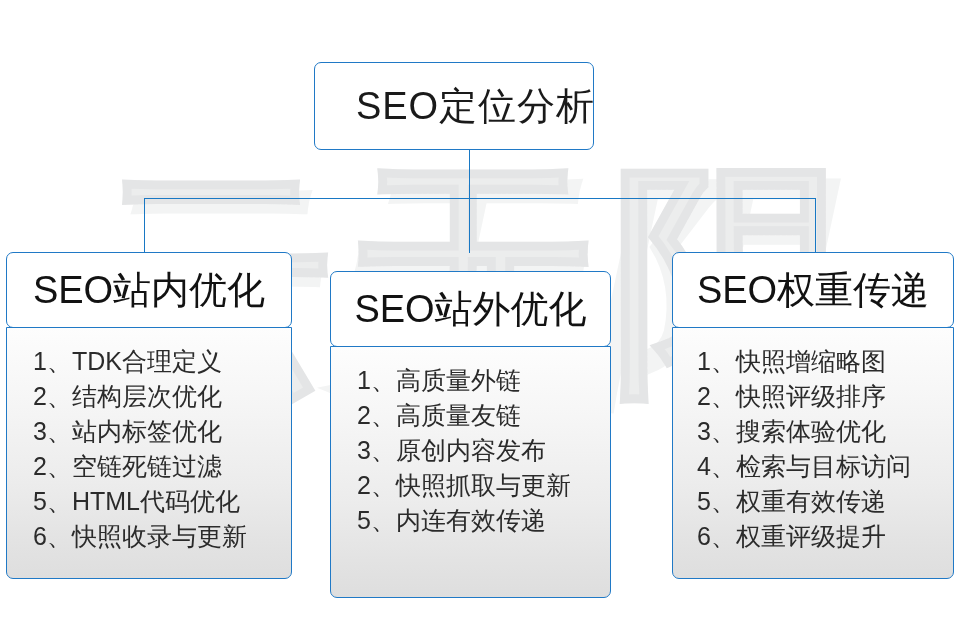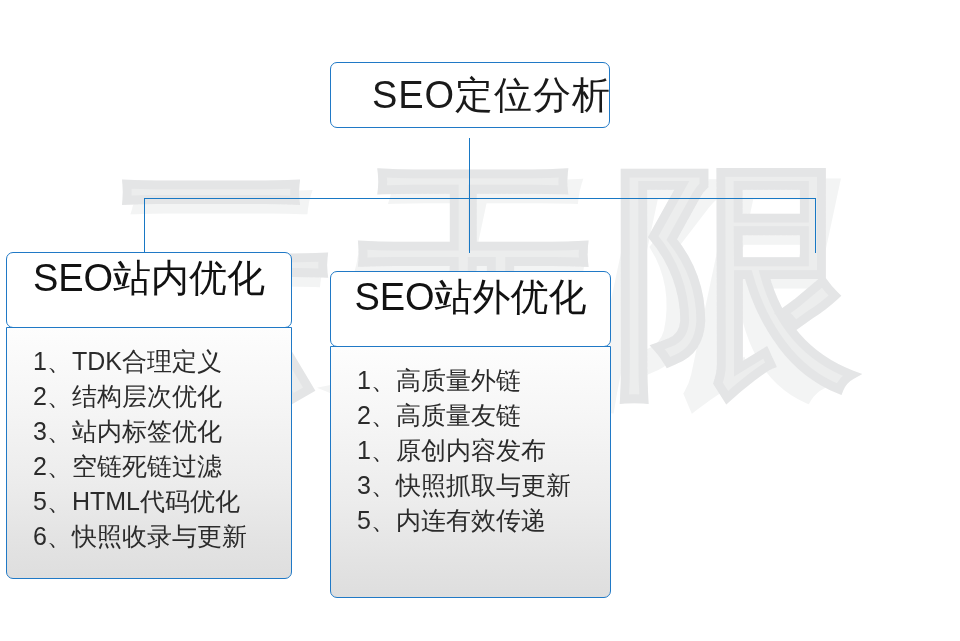--- a/index.html
+++ b/index.html
@@ -58,36 +58,36 @@
   
   .node{
     position:absolute;
     box-sizing:border-box;
     border:1px solid #2079c6;
     border-radius:7px;
     background:#ffffff;
     z-index:2;
   }
   .title-box{
-    left:330px;top:62px;width:280px;height:66px;
+    left:314px;top:62px;width:280px;height:88px;
     display:flex;align-items:center;justify-content:center;padding-left:43px;
   }
   .title-box .label{
     font-size:38px;color:#1a1a1a;letter-spacing:1px;
     white-space:nowrap;
   }
 
   .col{position:absolute;z-index:2;}
   .col-head{
     box-sizing:border-box;
     width:100%;height:76px;
     border:1px solid #2079c6;
     border-radius:7px;
     background:#ffffff;
-    display:flex;justify-content:center;
+    display:flex;align-items:center;justify-content:center;
   }
   .col-head .label{
     font-size:38px;color:#121212;letter-spacing:0px;white-space:nowrap;
   }
   .col-body{
     box-sizing:border-box;
     width:100%;height:252px;
     margin-top:-1px;
     border:1px solid #2079c6;
     border-radius:0 0 7px 7px;
@@ -150,21 +150,36 @@
   </div>
 
   <div class="col col-2">
     <div class="col-head">
       <span class="label">SEO站外优化</span>
     </div>
     <div class="col-body">
       <ol>
         <li>1、高质量外链</li>
         <li>2、高质量友链</li>
-        <li>1、原创内容发布</li>
-        <li>3、快照抓取与更新</li>
+        <li>3、原创内容发布</li>
+        <li>2、快照抓取与更新</li>
         <li>5、内连有效传递</li>
       </ol>
     </div>
   </div>
 
+  <div class="col col-3">
+    <div class="col-head">
+      <span class="label">SEO权重传递</span>
+    </div>
+    <div class="col-body">
+      <ol>
+        <li>1、快照增缩略图</li>
+        <li>2、快照评级排序</li>
+        <li>3、搜索体验优化</li>
+        <li>4、检索与目标访问</li>
+        <li>5、权重有效传递</li>
+        <li>6、权重评级提升</li>
+      </ol>
+    </div>
+  </div>
 
 </div>
 
 </body></html>

